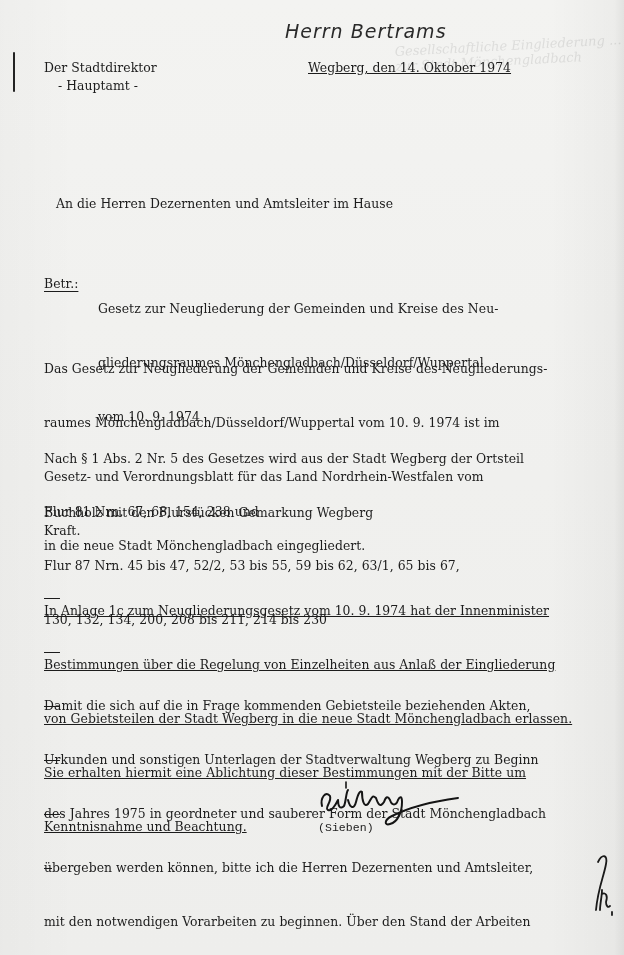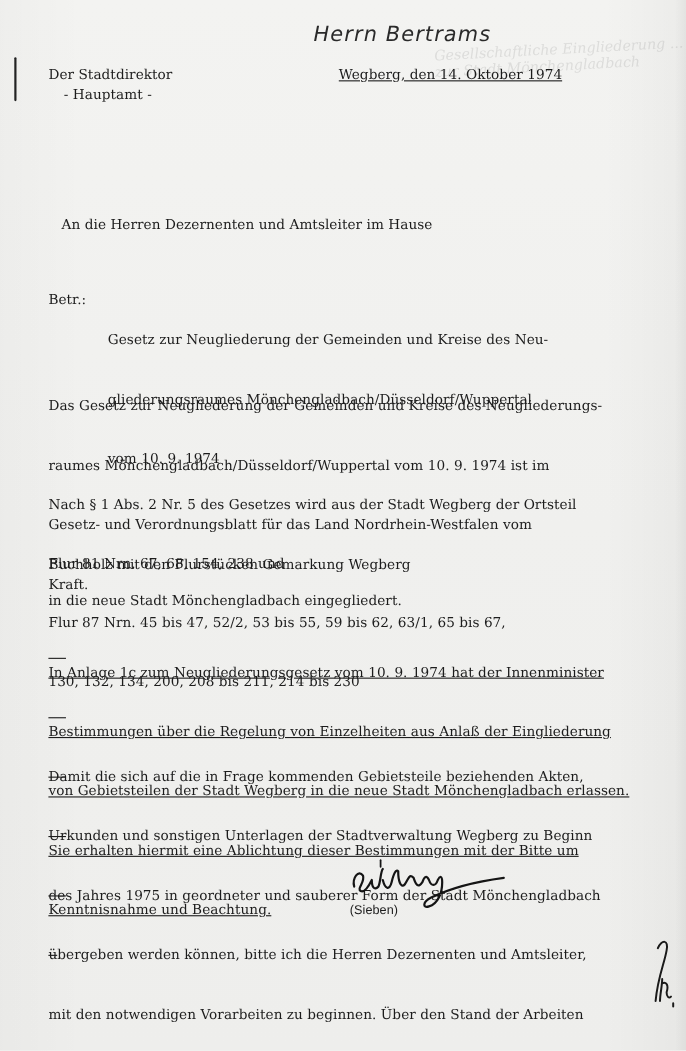--- a/index.html
+++ b/index.html
@@ -57,39 +57,40 @@
       font-size: 12.4px;
       line-height: 16px;
       white-space: pre;
       letter-spacing: 0.05px;
     }
     .sender-1 { left: 44px; top: 60px; }
     .sender-2 { left: 58px; top: 78px; }
     .date { left: 308px; top: 60px; text-decoration: underline; }
     .addressee { left: 44px; top: 196px; margin-left: 12px; }
     .betr-label {
-      left: 44px; top: 264px;
+      left: 44px; top: 276px;
+      text-decoration: underline;
       text-underline-offset: 3px;
     }
     .betr-text { left: 98px; top: 264px; line-height: 18px; }
     .para { left: 44px; line-height: 18px; }
     .p1 { top: 324px; }
     .p2 { top: 414px; }
     .p3 { top: 467px; }
     .p4 { top: 537px; }
     .p5 { top: 566px; text-decoration: underline; }
     .p6 { top: 661px; }
     .signature {
       position: absolute;
       left: 318px;
       top: 778px;
       width: 150px;
       height: 50px;
     }
-    .sig-name { left: 318px; top: 820px; font-family: Liberation Sans, sans-serif; font-size: 11.5px; }
+    .sig-name { left: 318px; top: 820px; font-family: Liberation Mono, monospace; font-size: 11.5px; }
     .initial-mark {
       position: absolute;
       left: 592px;
       top: 852px;
       width: 24px;
       height: 65px;
     }
     .right-edge {
       position: absolute;
       right: 0; top: 0;

